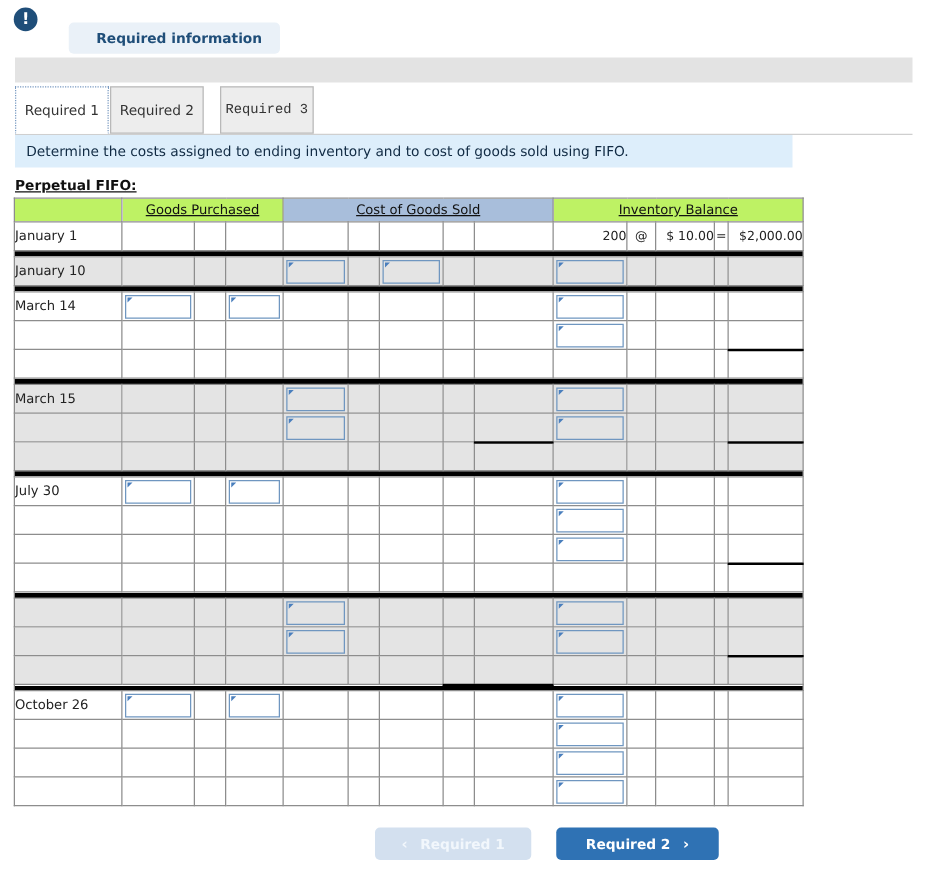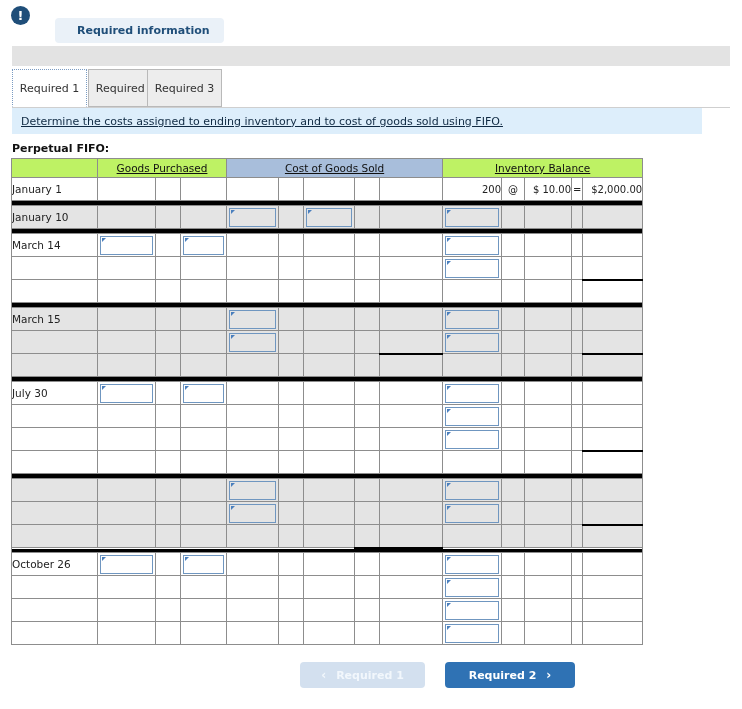--- a/index.html
+++ b/index.html
@@ -45,34 +45,35 @@
     box-sizing:border-box;
   }
   .tab.active{
     background:#ffffff;
     border:1px dotted #7a9bc2;
     border-bottom:1px solid #ffffff;
     z-index:2;
   }
   #tab0{left:0;width:75px;}
   #tab1{left:76px;width:75px;}
-  #tab2{left:135px;width:75px;}
+  #tab2{left:164px;width:75px;font-family:Liberation Mono, monospace;}
   #tabline{position:absolute;left:0;top:38px;width:718px;height:1px;background:#cfcfcf;}
 
   
   #prompt{
-    position:absolute;left:12px;top:108px;width:690px;height:26px;
+    position:absolute;left:12px;top:108px;width:622px;height:26px;
     background:#ddeefb;color:#102a43;font-size:11px;
-    display:flex;align-items:center;padding-left:9px;box-sizing:border-box;text-decoration:underline;
+    display:flex;align-items:center;padding-left:9px;box-sizing:border-box;
   }
 
   
   #section-label{
     position:absolute;left:12px;top:142px;
     font-size:11px;font-weight:bold;color:#111;
+    text-decoration:underline;
   }
 
   
   #tbl{
     position:absolute;left:11px;top:158px;
     width:632px;
     border-collapse:collapse;
     table-layout:fixed;
     font-size:10px;
   }

